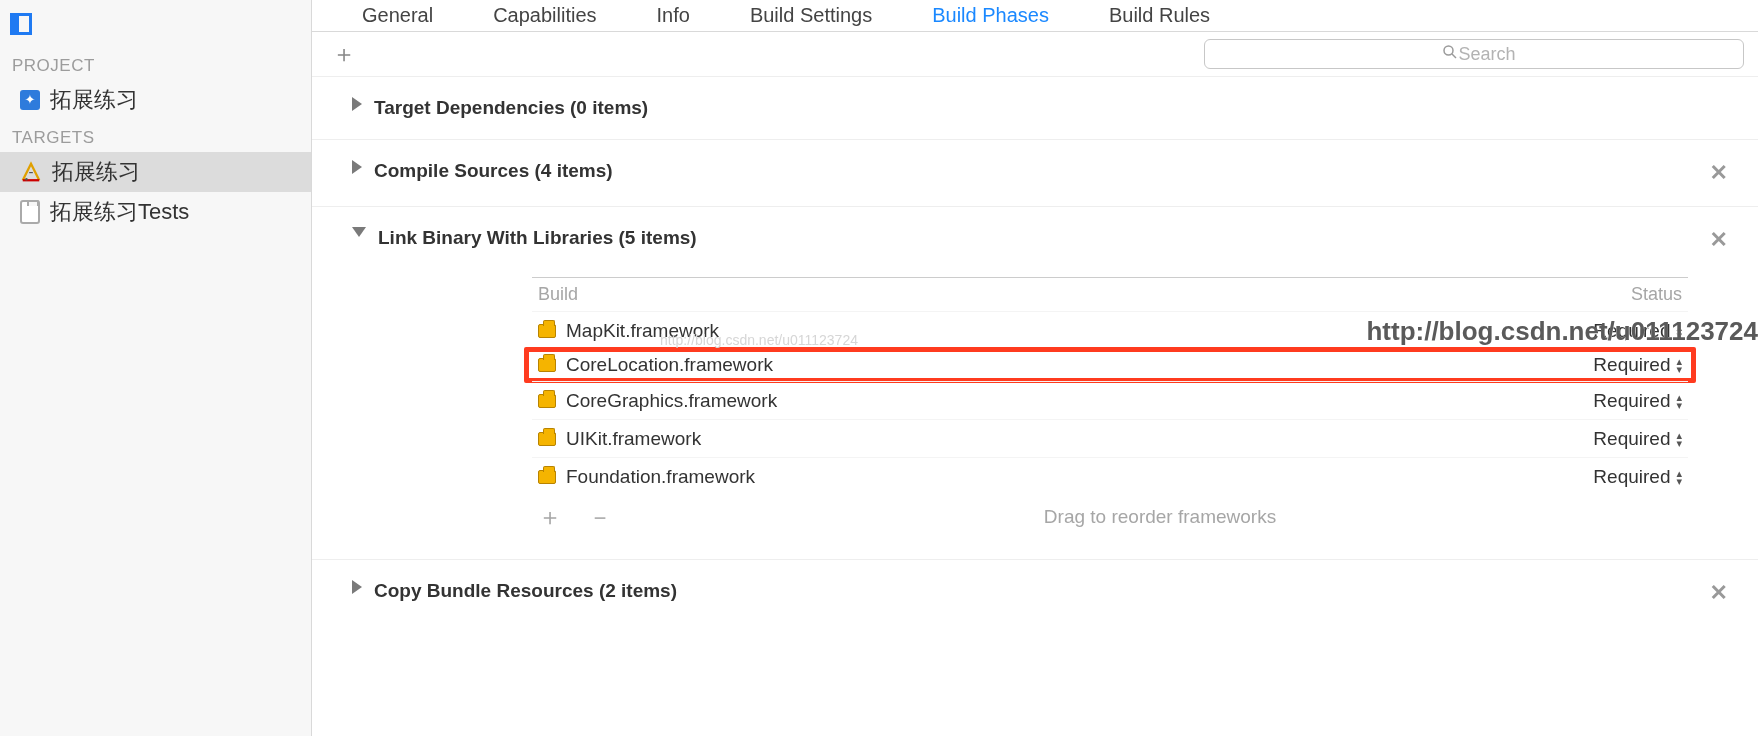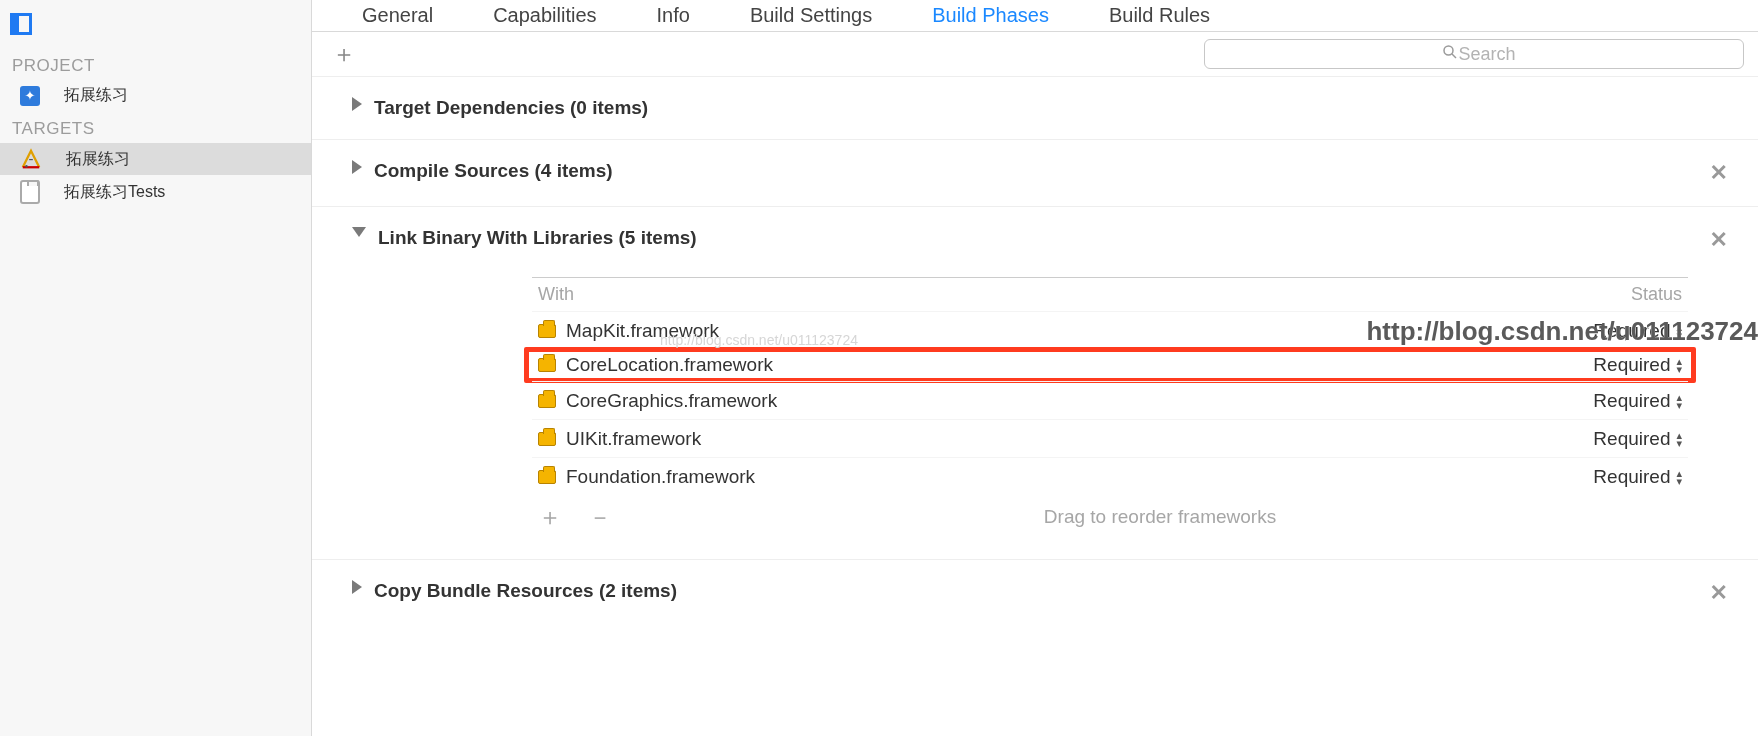--- a/index.html
+++ b/index.html
@@ -28,22 +28,22 @@
     display:inline-block; position:relative;
   }
   .panel-icon::before {
     content:""; position:absolute; left:0; top:0; bottom:0; width:6px; background:#1f7af2;
   }
   .side-section-label {
     font-size: 17px; color:#9c9c9c; letter-spacing: 0.5px;
     padding: 8px 12px 4px 12px; font-weight: 500;
   }
   .side-item {
-    display:flex; align-items:center; gap:24px;
-    padding: 5px 10px 5px 20px; font-size:16px; color:#333;
+    display:flex; align-items:center; gap:10px;
+    padding: 5px 10px 5px 20px; font-size:22px; color:#333;
     cursor:default;
   }
   .side-item.selected { background:#dcdcdc; }
   .proj-icon {
     width:20px; height:20px; background:#2e7bdc; border-radius:3px; position:relative;
   }
   .proj-icon::after{
     content:"✦"; position:absolute; inset:0; color:#fff; font-size:13px; line-height:20px; text-align:center;
   }
   .app-icon {
@@ -210,21 +210,21 @@
 
       <div class="phase" style="position:relative;">
         <div class="phase-header">
           <span class="disclosure open"></span>
           <span>Link Binary With Libraries (5 items)</span>
           <span class="phase-close">✕</span>
         </div>
 
         <div class="lib-table">
           <div class="lib-headers">
-            <div class="col-name">With</div>
+            <div class="col-name">Build</div>
             <div>Status</div>
           </div>
 
           <div class="lib-row">
             <span class="fw-icon"></span>
             <span class="lib-name">MapKit.framework</span>
             <span class="lib-status">
               <span>Required</span>
               <span class="stepper">▴<br>▾</span>
             </span>

